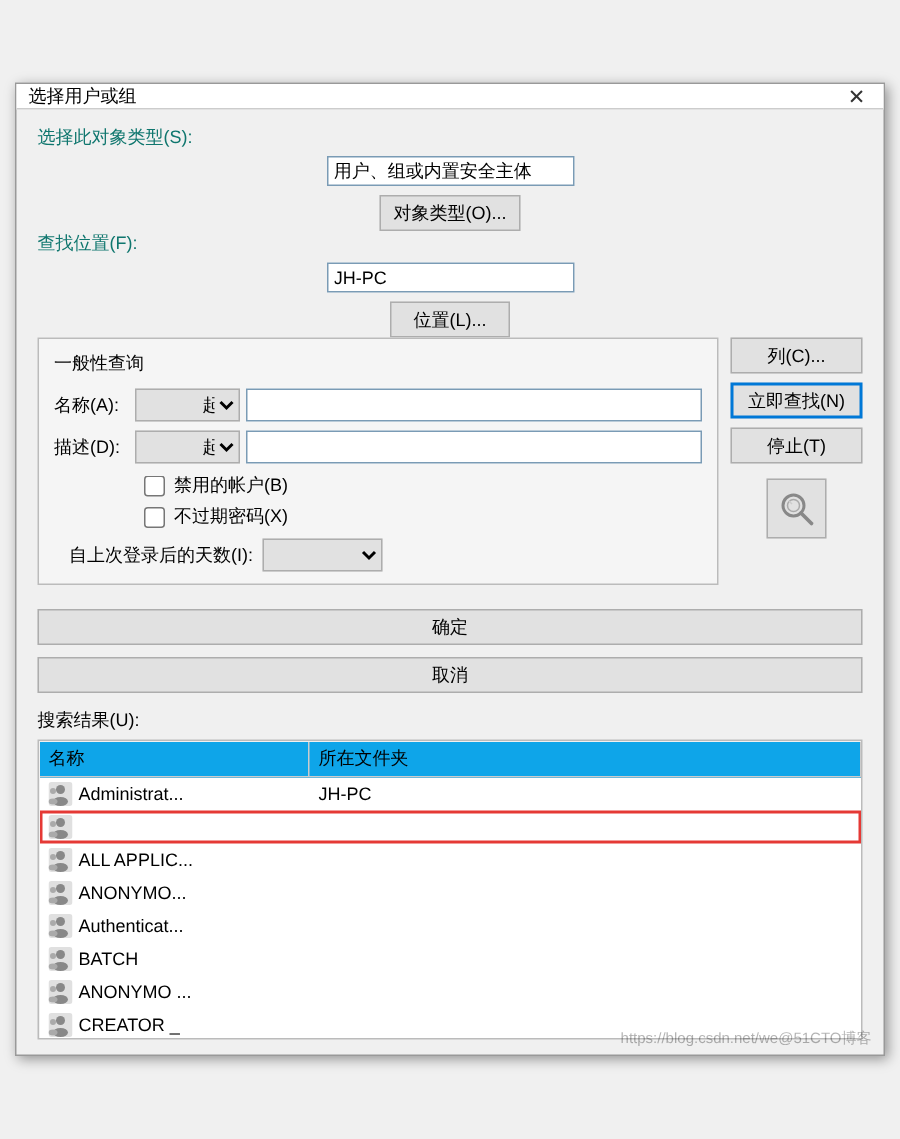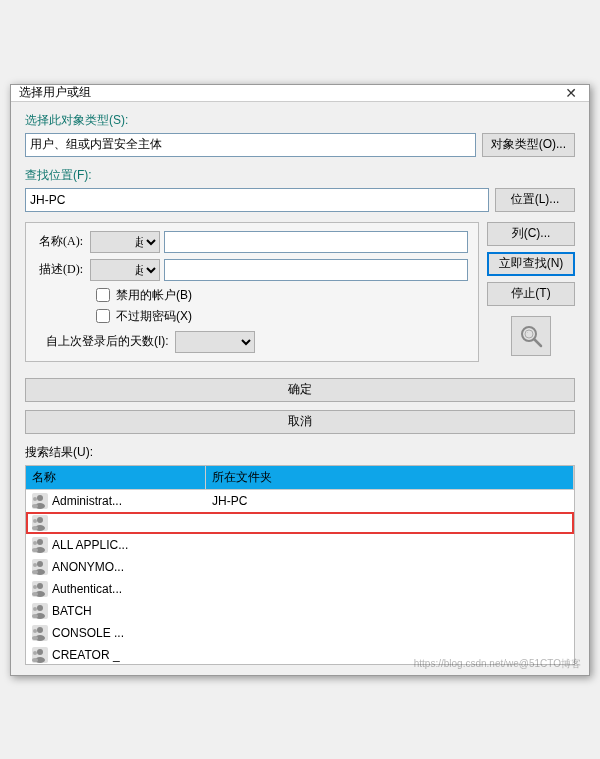--- a/index.html
+++ b/index.html
@@ -50,22 +50,22 @@
       padding: 10px 14px;
     }
     .section-label {
       font-size: 12px;
       color: #0f766e;
       margin-bottom: 4px;
     }
     .input-row {
       display: flex;
       align-items: center;
-      margin-bottom: 10px;
       gap: 6px;
+      flex-direction: column;
     }
     .text-input {
       flex: 1;
       height: 24px;
       border: 1px solid #7a9bb5;
       background: #fff;
       padding: 2px 4px;
       font-size: 12px;
       font-family: inherit;
     }
@@ -95,22 +95,21 @@
     }
     .query-row {
       display: flex;
       align-items: center;
       margin-bottom: 6px;
       gap: 4px;
     }
     .query-label {
       width: 50px;
       font-size: 12px;
-      text-align: center;
-      font-family: Liberation Serif, serif;
+      text-align: left;
     }
     .query-select {
       width: 70px;
       height: 22px;
       border: 1px solid #adadad;
       background: #e1e1e1;
       font-size: 12px;
       font-family: inherit;
       padding-left: 40px;
     }
@@ -258,20 +257,21 @@
     <div class="section-label">查找位置(F):</div>
     <div class="input-row">
       <input class="text-input" type="text" readonly="" value="JH-PC" style="">
       <button class="btn">位置(L)...</button>
     </div>
 
     <div class="main-content">
       <div class="left-panel">
 
         <div class="general-query-box">
+          <div class="general-query-title">一般性查询</div>
 
           <div class="query-row">
             <span class="query-label">名称(A):</span>
             <select class="query-select">
               <option>起始为</option>
             </select>
             <input class="query-input" type="text" style="">
           </div>
 
           <div class="query-row">
@@ -408,21 +408,21 @@
           </div>
           <div class="result-row">
             <div class="result-cell">
               <svg width="16" height="16" viewBox="0 0 16 16">
       <rect x="0" y="0" width="16" height="16" rx="2" fill="#e0e0e0"></rect>
       <circle cx="8" cy="5" r="3" fill="#888"></circle>
       <ellipse cx="8" cy="13" rx="5" ry="3" fill="#888"></ellipse>
       <circle cx="3" cy="6" r="2" fill="#aaa"></circle>
       <ellipse cx="3" cy="13" rx="3" ry="2" fill="#aaa"></ellipse>
     </svg>
-              <span>CONSOLE ...</span>
+              <span>ANONYMO ...</span>
             </div>
             <div class="result-cell"></div>
           </div>
           <div class="result-row">
             <div class="result-cell">
               <svg width="16" height="16" viewBox="0 0 16 16">
       <rect x="0" y="0" width="16" height="16" rx="2" fill="#e0e0e0"></rect>
       <circle cx="8" cy="5" r="3" fill="#888"></circle>
       <ellipse cx="8" cy="13" rx="5" ry="3" fill="#888"></ellipse>
       <circle cx="3" cy="6" r="2" fill="#aaa"></circle>

